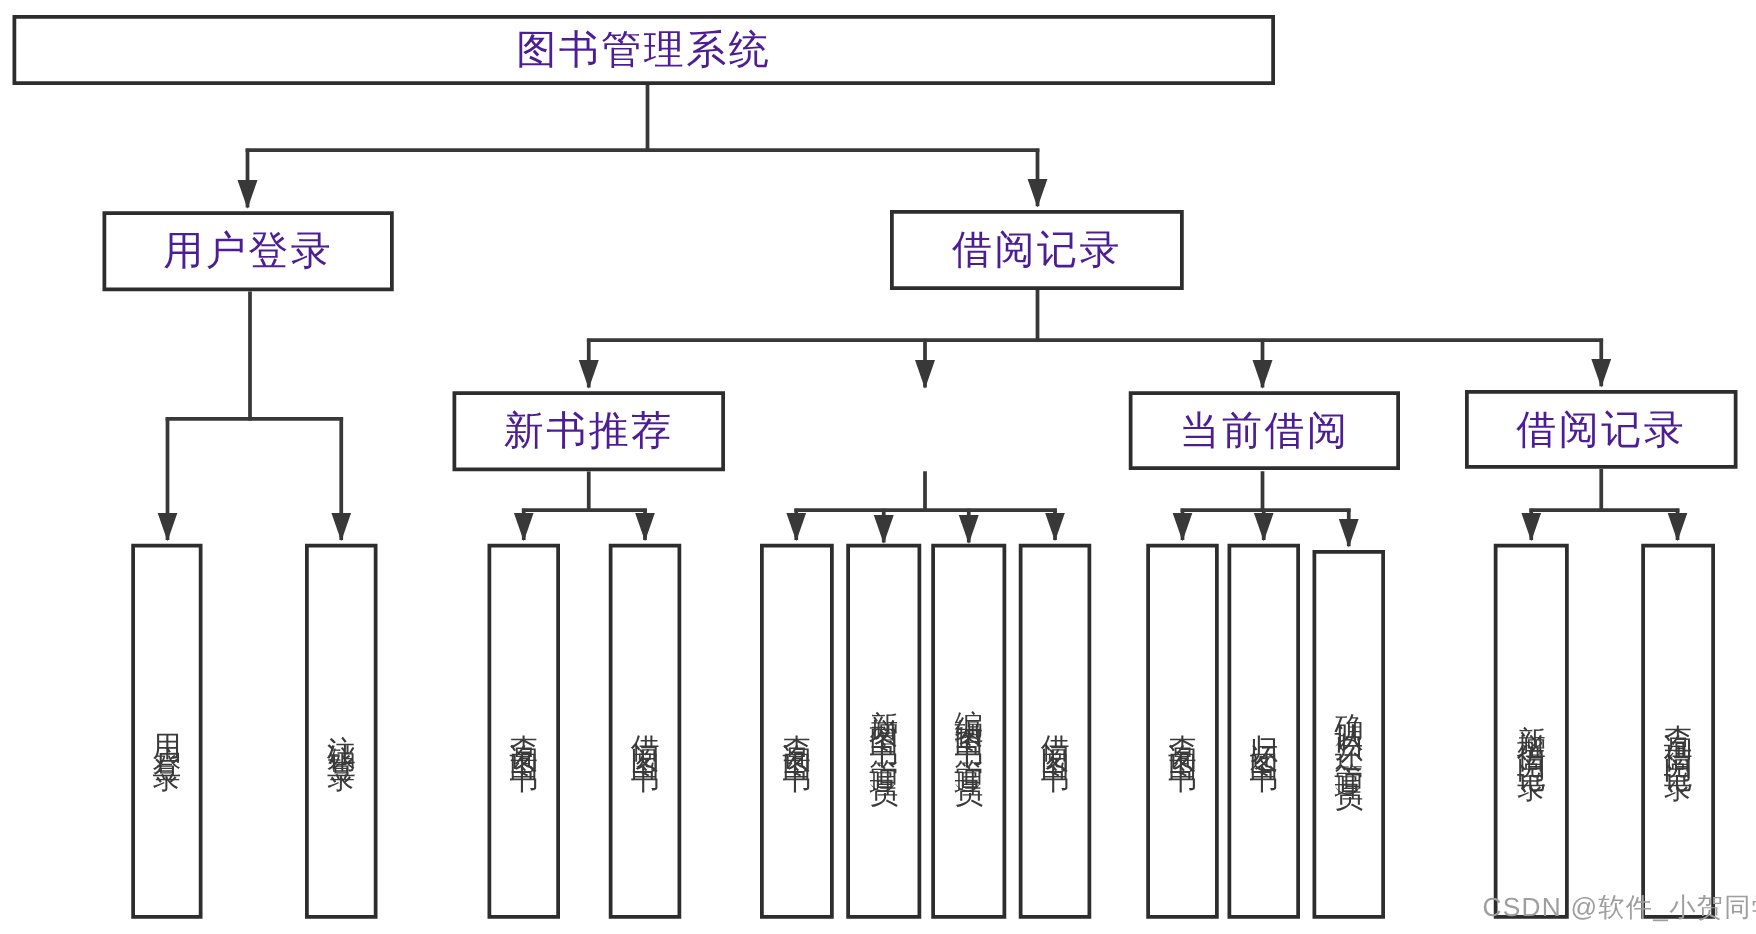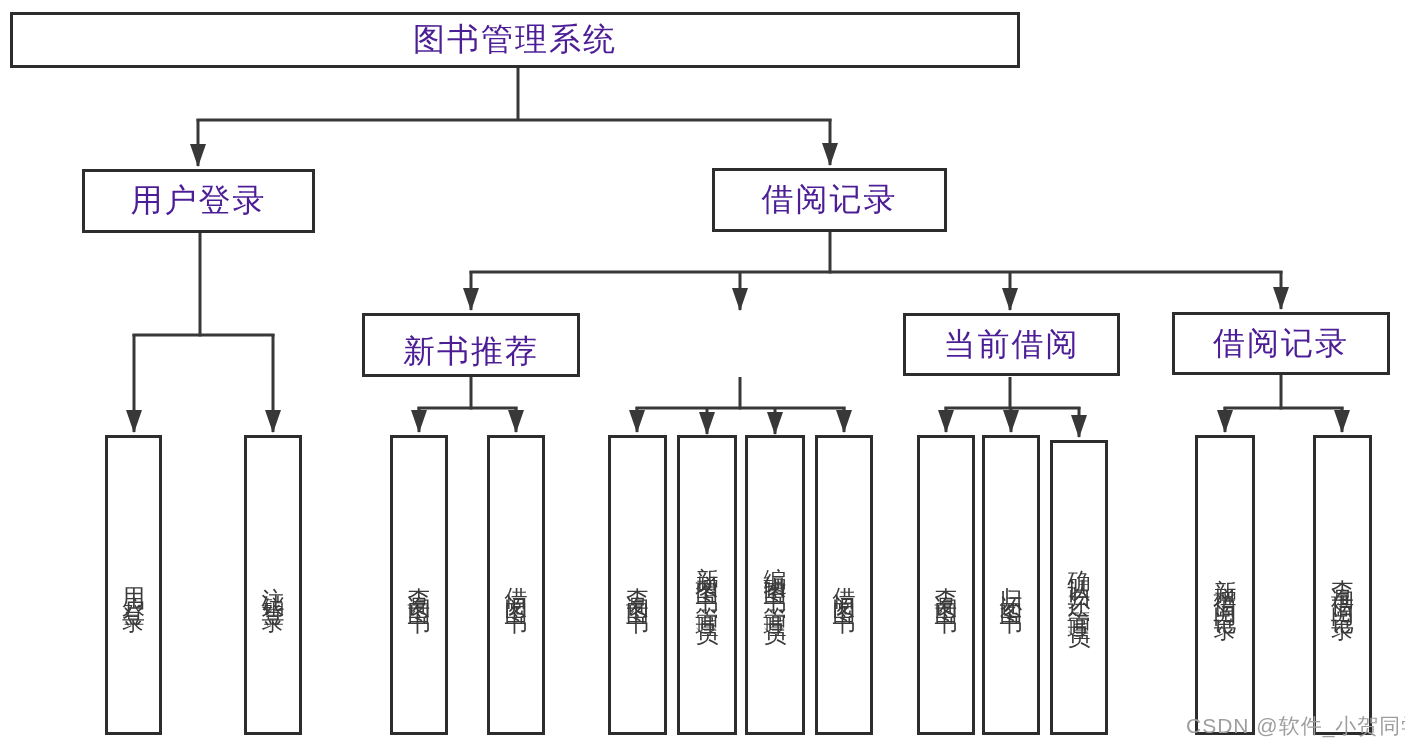--- a/index.html
+++ b/index.html
@@ -120,21 +120,21 @@
     <span>图书管理系统</span>
   </div>
 
   <div class="hbox" style="left:82px; top:169px; width:233px; height:64px;">
     <span>用户登录</span>
   </div>
   <div class="hbox" style="left:712px; top:168px; width:235px; height:64px;">
     <span>借阅记录</span>
   </div>
 
-  <div class="hbox" style="left:362px; top:313px; width:218px; height:64px;align-items:flex-end;">
+  <div class="hbox" style="left:362px; top:313px; width:218px; height:64px;">
     <span>新书推荐</span>
   </div>
   <div class="hbox" style="left:903px; top:313px; width:217px; height:63px;">
     <span>当前借阅</span>
   </div>
   <div class="hbox" style="left:1172px; top:312px; width:218px; height:63px;">
     <span>借阅记录</span>
   </div>
 
   <div class="vbox" style="left:105px; width:57px;">

